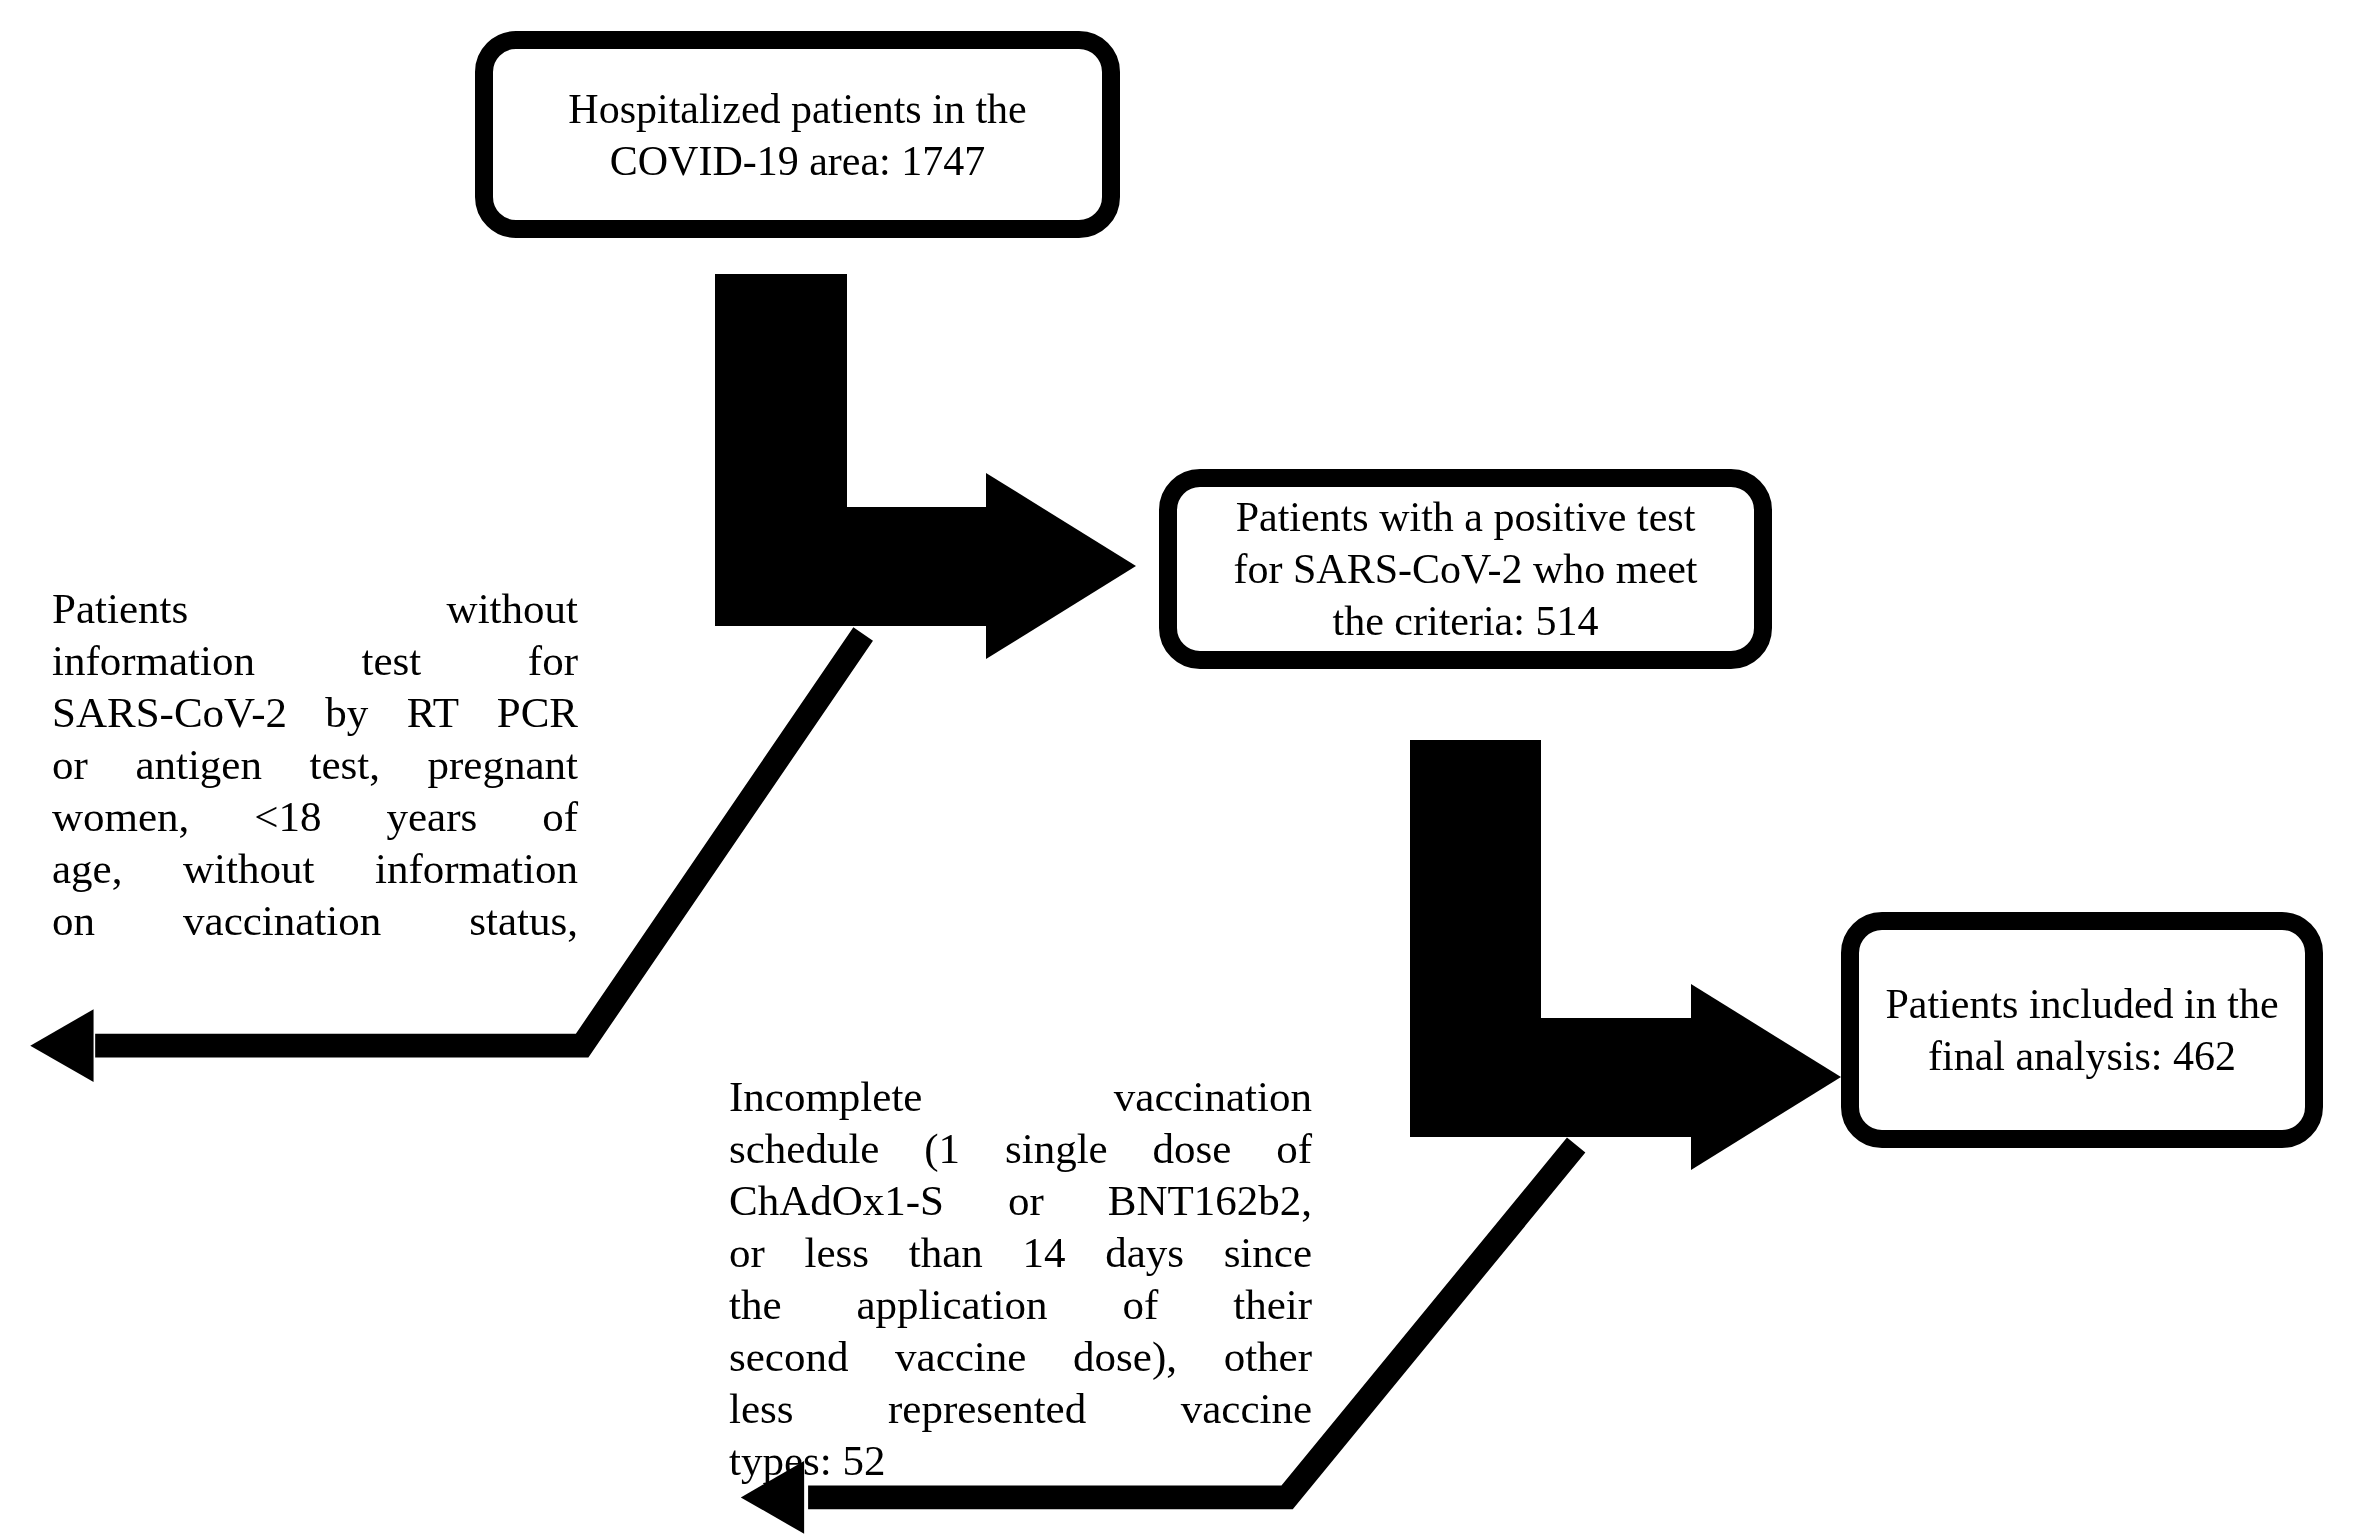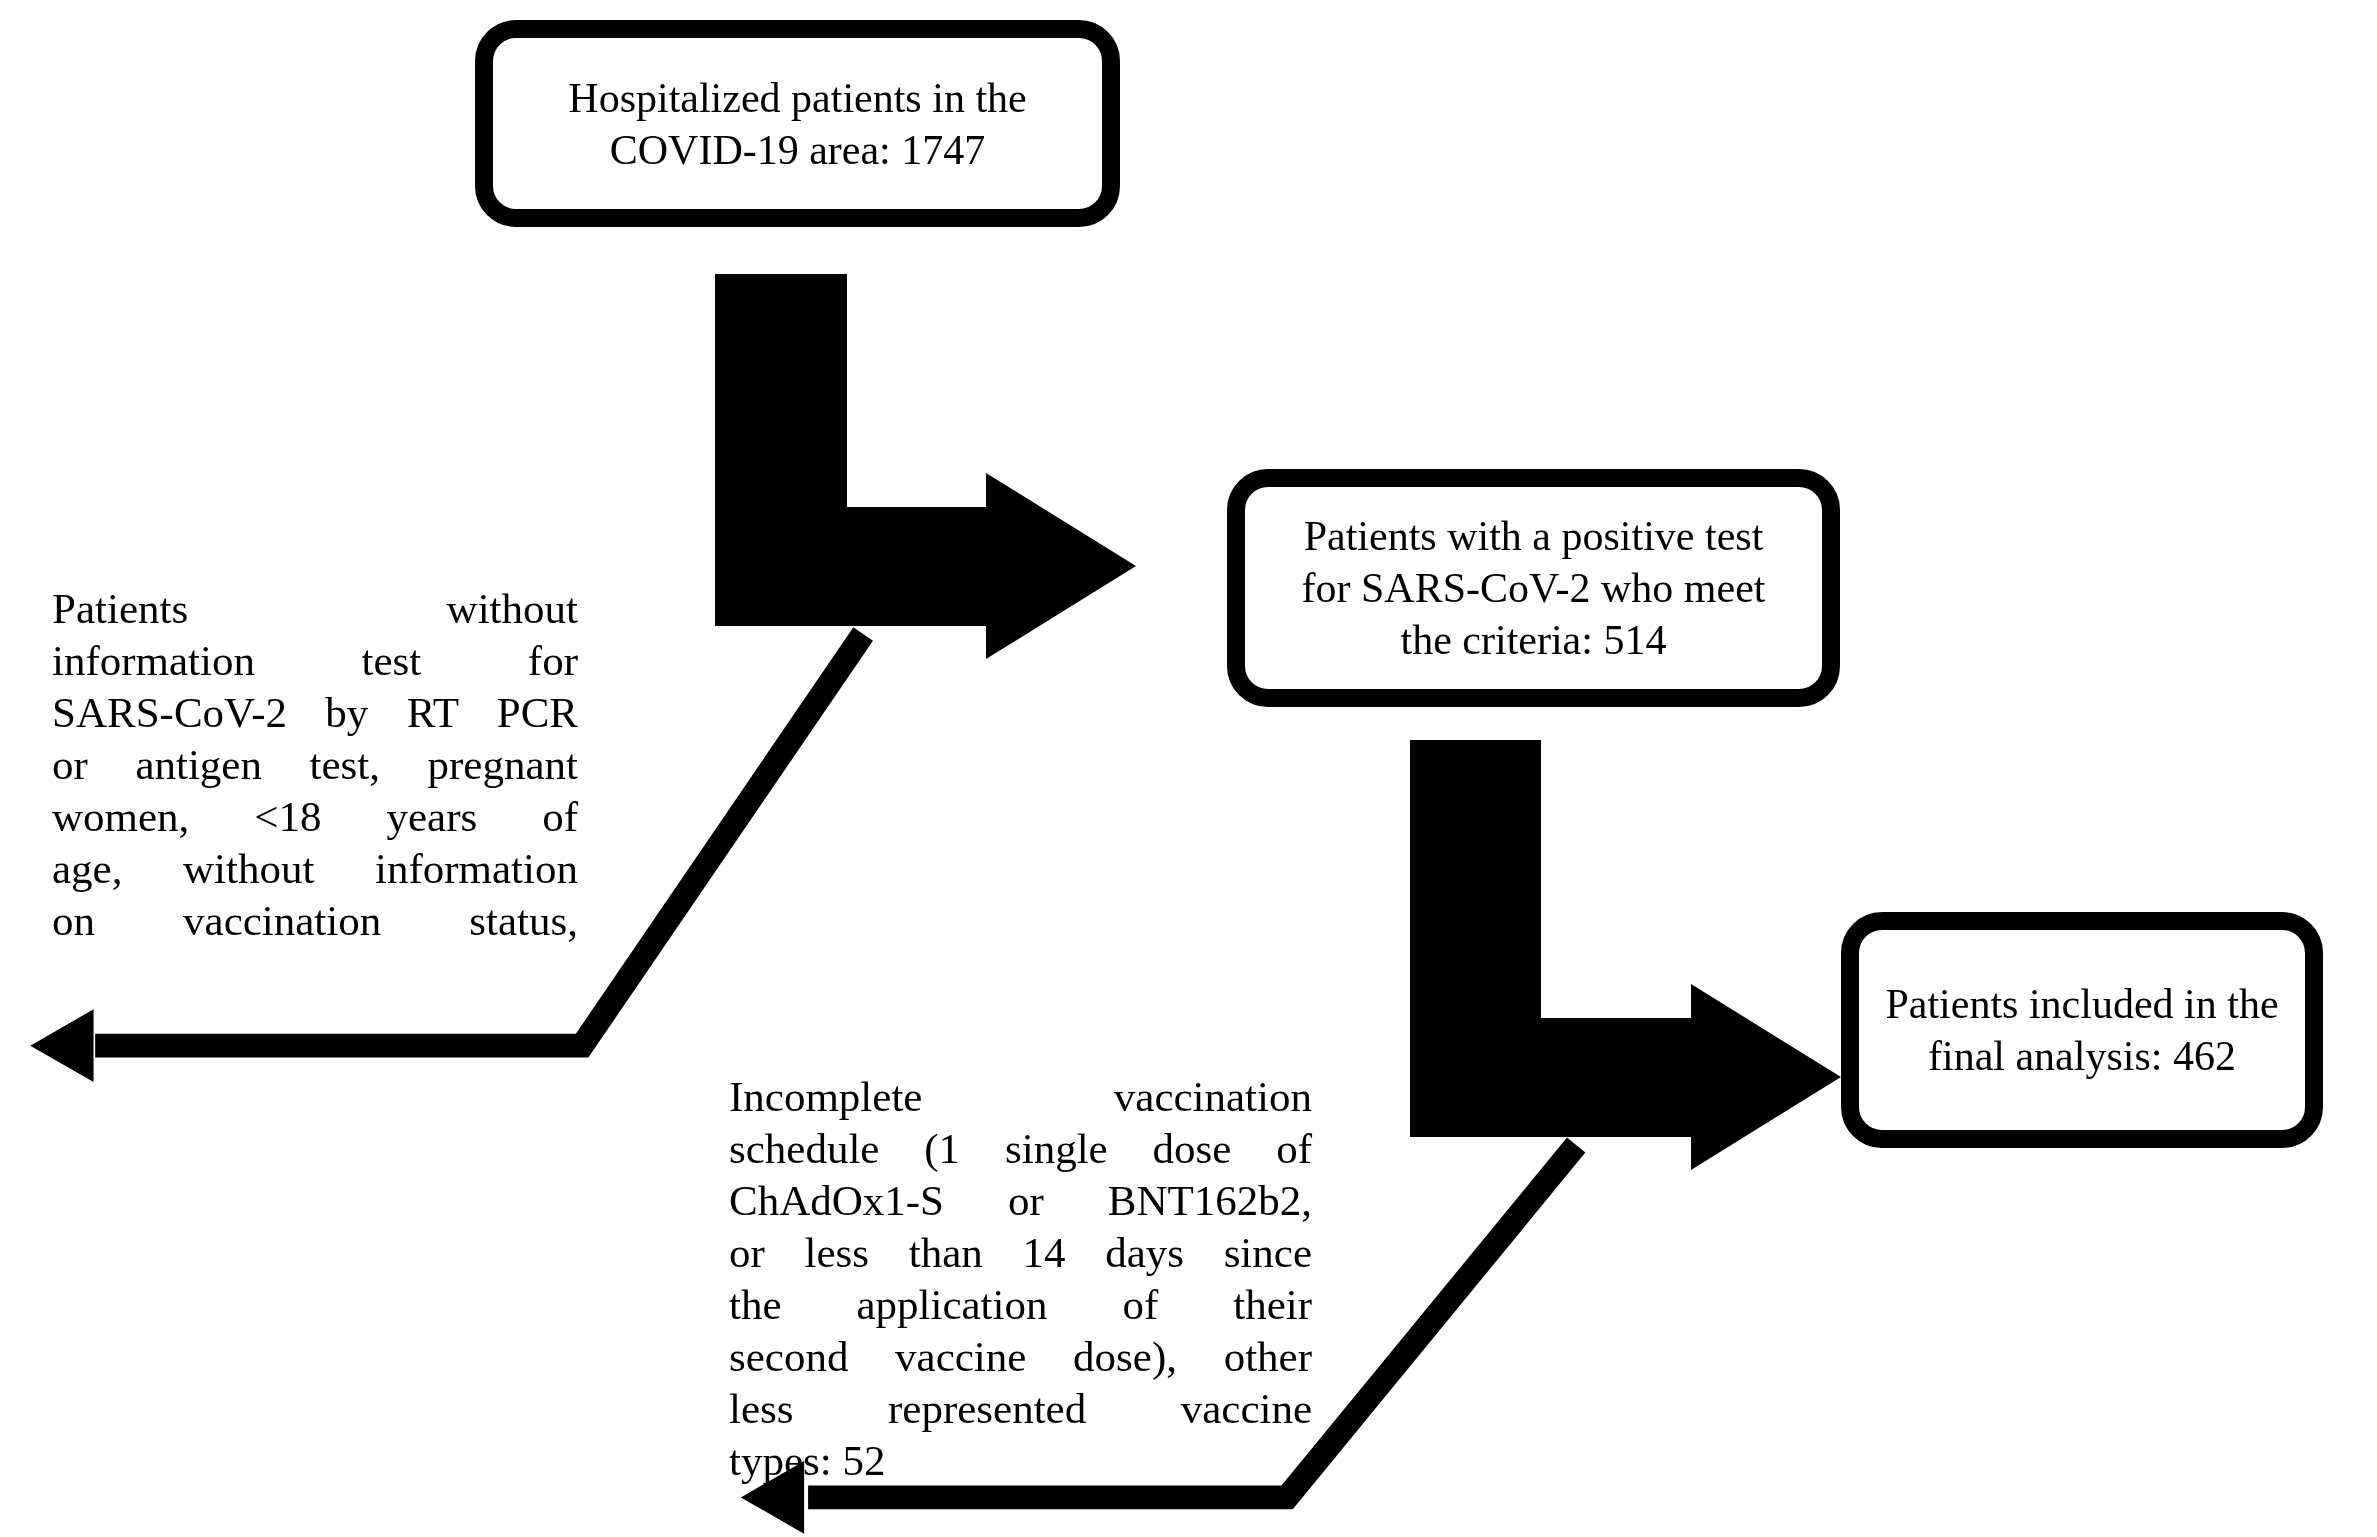--- a/index.html
+++ b/index.html
@@ -24,22 +24,22 @@
     background: #ffffff;
     display: flex;
     flex-direction: column;
     justify-content: center;
     align-items: center;
     text-align: center;
     font-size: 42px;
     line-height: 52px;
     padding: 0 6.3px;
   }
-  .box-hospitalized { left: 475px;  top: 20px;   width: 645px; height: 207px; }
-  .box-positive     { left: 1227px; top: 469px;  width: 613px; height: 238px; }
+  .box-hospitalized { left: 475px;  top: 31px;   width: 645px; height: 207px; }
+  .box-positive     { left: 1159px; top: 469px;  width: 613px; height: 200px; }
   .box-final        { left: 1841px; top: 912px; width: 482px; height: 236px; }
   .bline { white-space: nowrap; }
 
   .bar {
     position: absolute;
     background: #000000;
   }
   .a1v { left: 715px;  top: 274px;  width: 132px; height: 352px; }
   .a1h { left: 715px;  top: 507px;  width: 273px; height: 119px; }
   .a2v { left: 1410px; top: 740px;  width: 131px; height: 396px; }

